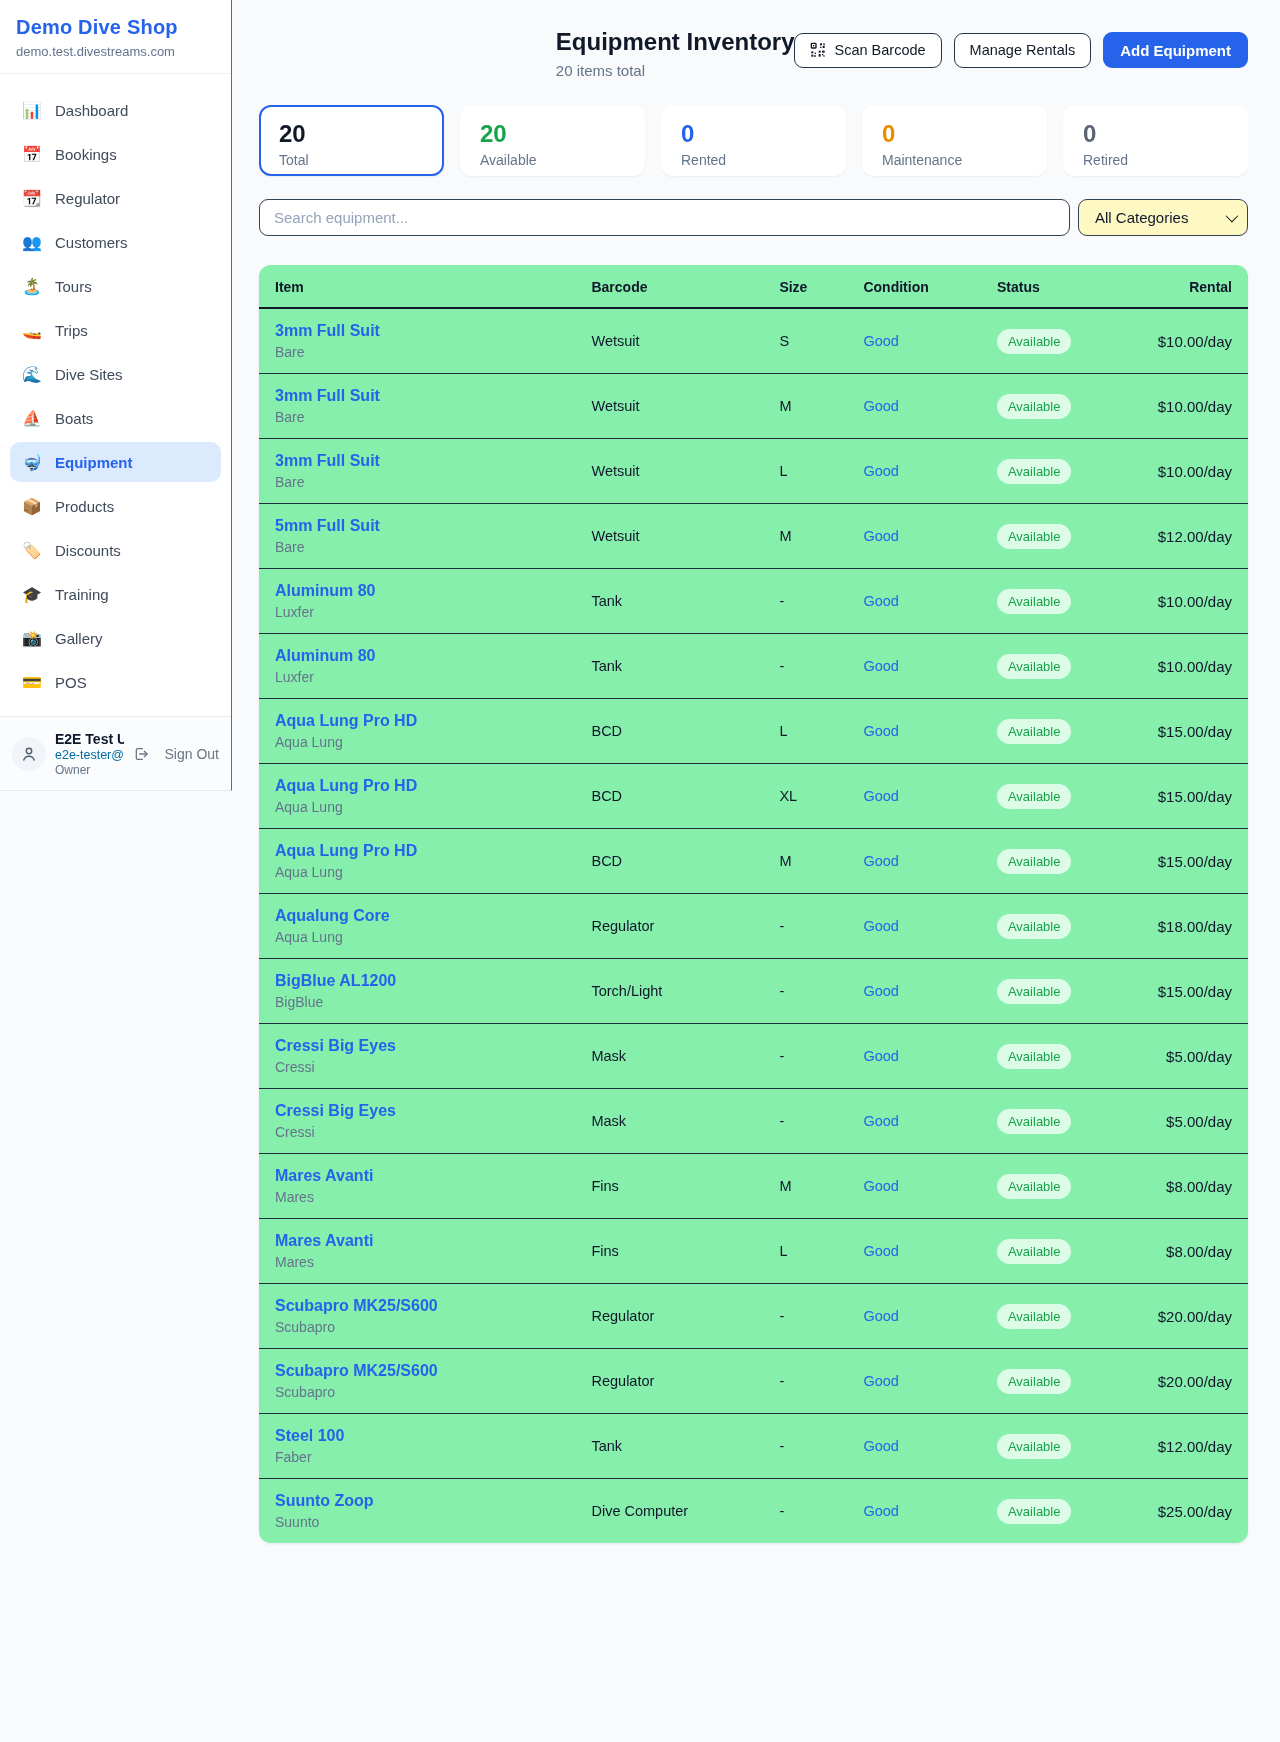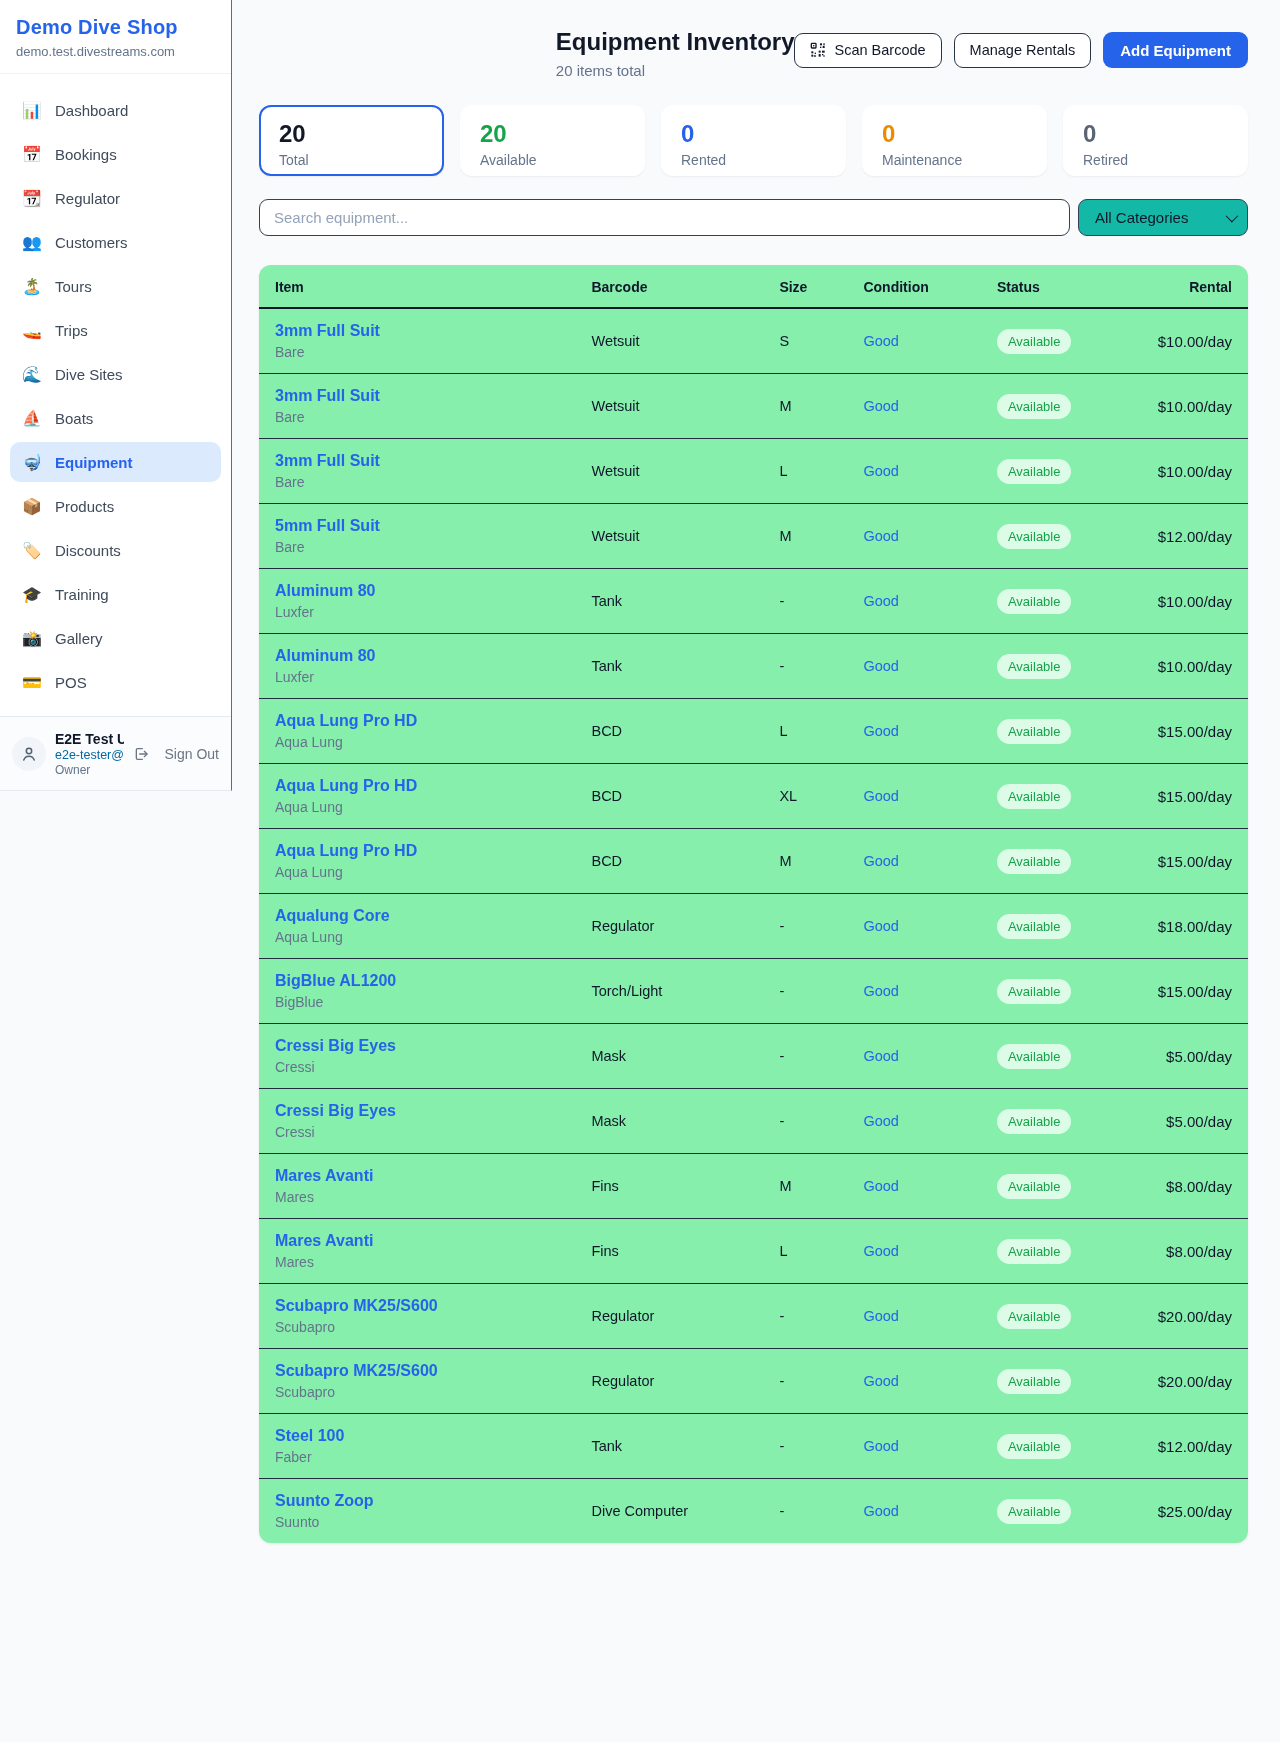--- a/index.html
+++ b/index.html
@@ -84,21 +84,21 @@
   
   .filter-row { display:flex; gap:8px; margin-top:23px; }
   .search-input {
     flex:1; height:37px; border:1px solid #334155; border-radius:9px;
     background:#fff; padding:0 14px; font-size:15px; color:#0f172a;
     font-family:inherit; outline:none;
   }
   .search-input::placeholder { color:#94a3b8; }
   .category-select {
     width:170px; height:37px; border:1px solid #334155; border-radius:9px;
-    background:#14b8a6; display:flex; align-items:center; justify-content:space-between;
+    background:#fef9c3; display:flex; align-items:center; justify-content:space-between;
     padding:0 12px 0 16px; font-size:15px; color:#0f172a; cursor:pointer;
   }
   .chevron {
     width:9px; height:9px; border-right:1.8px solid #0f172a; border-bottom:1.8px solid #0f172a;
     transform:rotate(45deg) translateY(-2px);
   }
   
   .table-card {
     margin-top:29px; background:#86efac; border-radius:12px;
     box-shadow:0 1px 3px rgba(15,23,42,.08);

